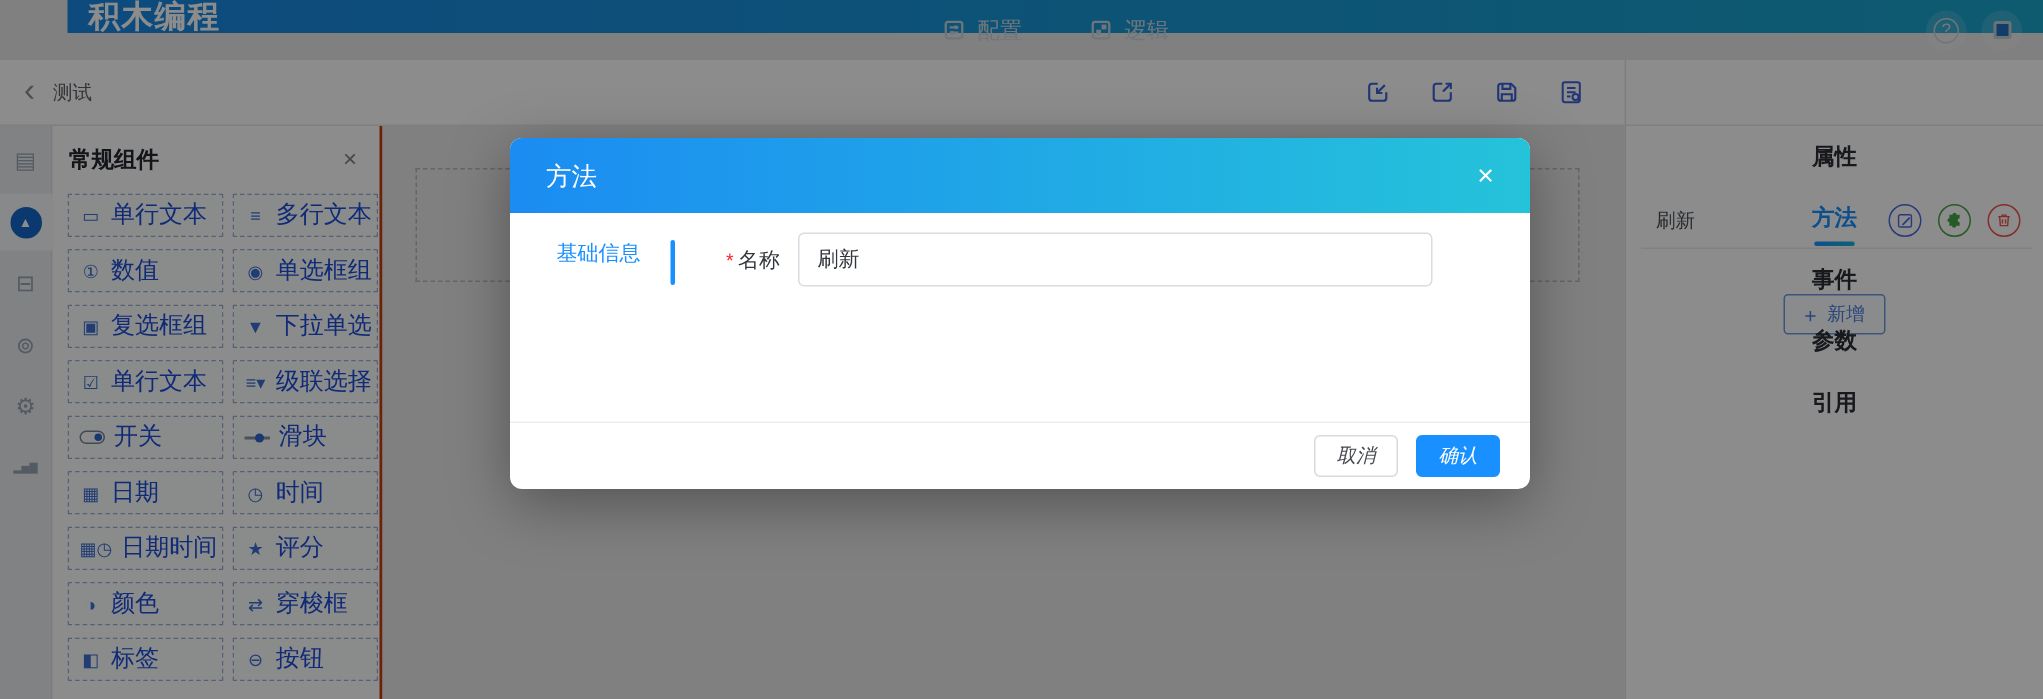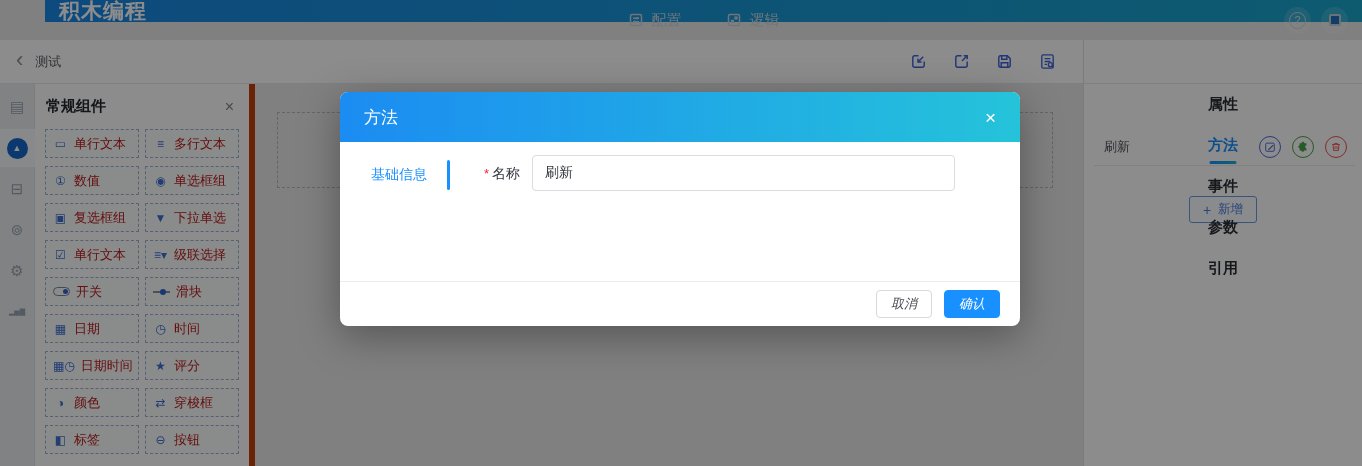--- a/index.html
+++ b/index.html
@@ -35,29 +35,29 @@
     border-right:1px solid #dde2e8; display:flex; flex-direction:column; align-items:center; padding-top:4px; }
   .rail-item { width:35px; height:38px; margin-bottom:3px; display:flex; align-items:center; justify-content:center;
     color:#98a4b1; font-size:15px; cursor:pointer; }
   .rail-item.active { background:#f6f9fb; }
   .rail-glyph.small { font-size:7px; letter-spacing:0; color:#98a4b1; }
   .rail-logo { width:21px; height:21px; border-radius:50%; background:#1467c8; display:flex;
     align-items:center; justify-content:center; color:#fff; font-size:9px; padding-bottom:1px; }
 
   
   .components { position:absolute; left:35px; top:84px; bottom:0; width:220px; background:#fff;
-    border-right:6px solid #c2410c; overflow:hidden; }
+    border-right:2px solid #c2410c; overflow:hidden; }
   .comp-head { display:flex; align-items:center; justify-content:space-between; padding:13px 15px 11px 11px; }
   .comp-title { font-size:15px; font-weight:700; color:#23272d; }
   .comp-close { font-size:16px; color:#7d848c; cursor:pointer; line-height:1; }
   .comp-grid { display:grid; grid-template-columns:1fr 1fr; gap:8px 6px; padding:2px 10px; }
   .comp-item { height:29px; border:1px dashed #9db0d4; background:#fcfdfe; display:flex; align-items:center;
     gap:6px; padding:0 3px 0 7px; cursor:grab; border-radius:1px; }
   .comp-ico { min-width:15px; color:#3e6fd2; font-size:12px; line-height:1; text-align:center; display:flex; align-items:center; justify-content:center; }
-  .comp-label { font-size:13px; color:#b91c1c; white-space:nowrap; }
+  .comp-label { font-size:16px; color:#1d4ed8; white-space:nowrap; }
   .ico-switch { width:17px; height:9px; border-radius:5px; border:1px solid #7b8698; position:relative; display:inline-block; }
   .ico-switch::after { content:""; position:absolute; right:1px; top:1px; width:5px; height:5px; border-radius:50%; background:#2e66d0; }
   .ico-slider { width:17px; height:2px; background:#8a93a0; position:relative; display:inline-block; }
   .ico-slider::after { content:""; position:absolute; left:7px; top:-2px; width:6px; height:6px; border-radius:50%; background:#2e66d0; }
 
   
   .canvas { position:absolute; left:255px; top:84px; right:279px; bottom:0; background:#eaeaea; }
   .dropzone { position:absolute; left:22px; top:28px; width:776px; height:76px; border:1px dashed #b2b8c2; }
 
   
@@ -82,21 +82,21 @@
 
   
   .overlay { position:absolute; inset:0; background:rgba(0,0,0,0.45); z-index:5; }
   .modal { position:absolute; left:340px; top:92px; width:680px; height:234px; background:#fff;
     border-radius:8px; box-shadow:0 10px 40px rgba(0,0,0,0.35); z-index:10; }
   .modal-header { height:50px; border-radius:8px 8px 0 0; background:linear-gradient(90deg,#1b8cf2,#25c3da);
     display:flex; align-items:center; justify-content:space-between; padding:0 24px; }
   .modal-title { color:#fff; font-size:17px; font-weight:500; }
   .modal-close { color:#fff; font-size:19px; cursor:pointer; line-height:1; }
   .modal-body { position:relative; height:139px; }
-  .section-tab { position:absolute; left:31px; top:18px; display:flex; align-items:center; cursor:pointer; }
+  .section-tab { position:absolute; left:31px; top:18px; display:flex; cursor:pointer; }
   .section-label { color:#1890ff; font-size:14px; }
   .section-bar { width:3px; height:30px; background:#1890ff; border-radius:1.5px; margin-left:20px; }
   .form-area { position:absolute; left:107px; top:13px; }
   .form-row { display:flex; align-items:flex-start; margin-bottom:18px; }
   .f-label { width:85px; text-align:right; padding-right:12px; font-size:14px; color:#33373d; font-weight:500;
     line-height:36px; flex:none; white-space:nowrap; }
   .req { color:#f5222d; margin-right:3px; font-size:13px; }
   .f-input { width:423px; height:36px; border:1px solid #d9dce1; border-radius:4px; padding:0 12px;
     font-size:14px; color:#33373d; outline:none; font-family:inherit; }
   .ta-wrap { position:relative; }

